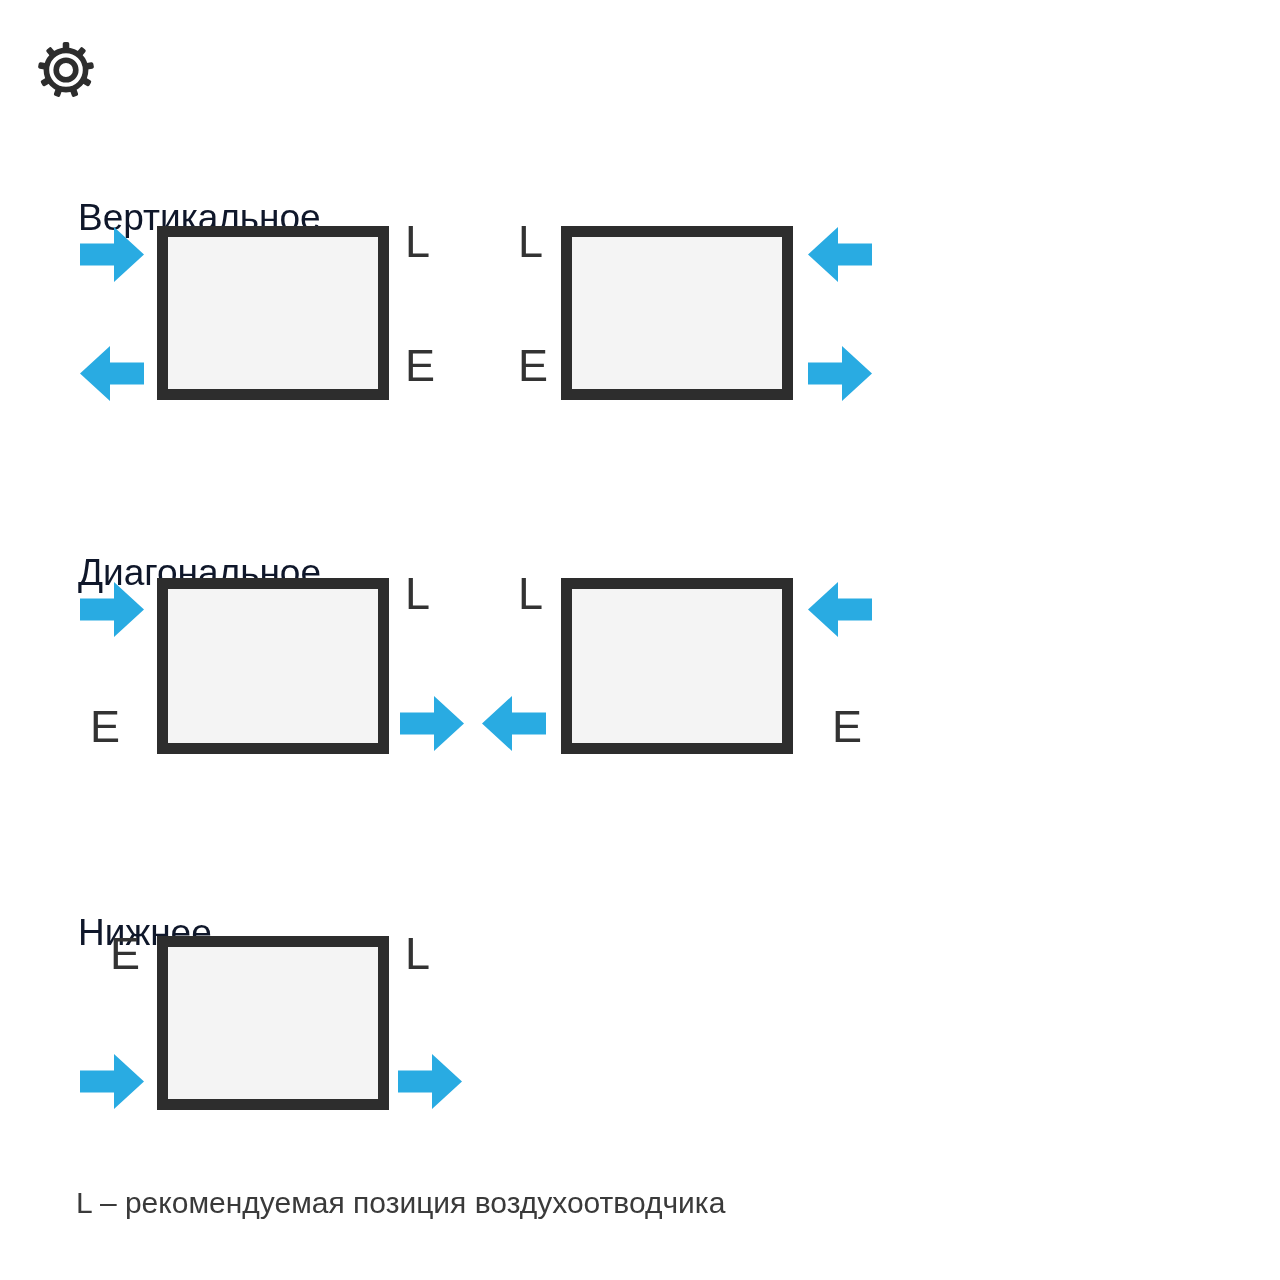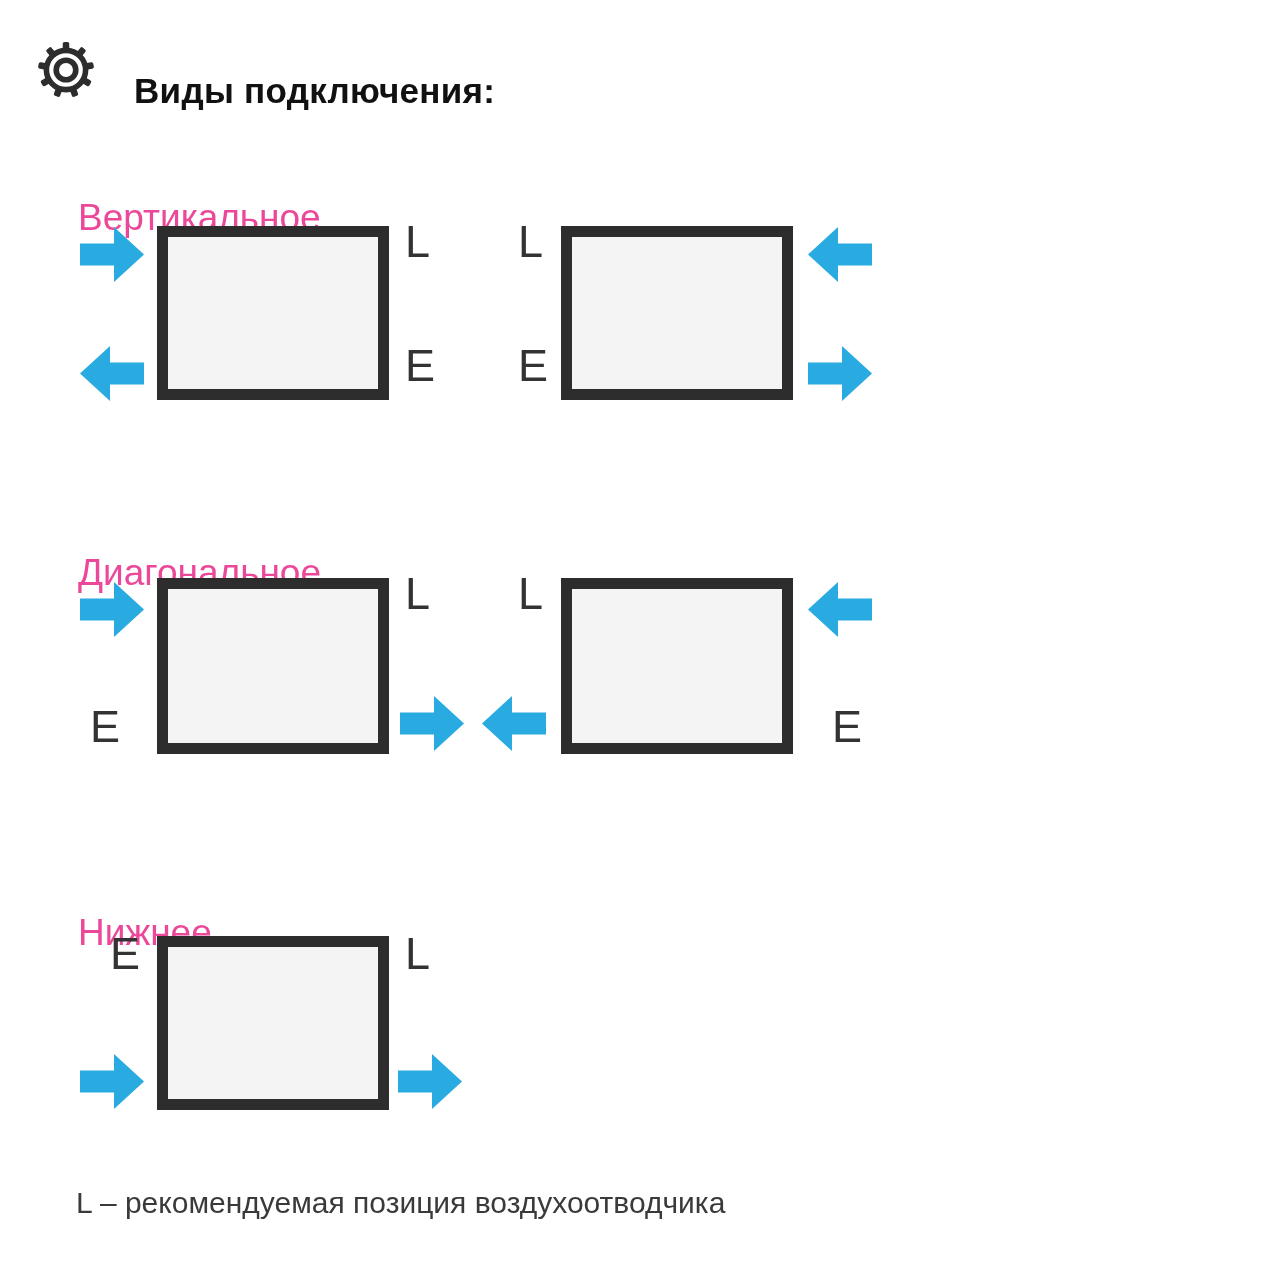--- a/index.html
+++ b/index.html
@@ -19,21 +19,21 @@
     position: absolute; left: 134px; top: 47px;
     font-size: 35px; line-height: 42px; font-weight: 700;
     color: var(--title-black, #111); letter-spacing: 0.3px;
     white-space: nowrap;
   }
 
   
   .section-title {
     position: absolute; left: 78px;
     font-size: 37px; line-height: 44px; font-weight: 400;
-    color: #ec4899; white-space: nowrap;
+    color: #0f172a; white-space: nowrap;
   }
 
   
   .diagram { position: absolute; }
   .radiator {
     position: absolute; box-sizing: border-box;
     width: 232px;
     border: 11px solid var(--outline-dark, #2d2d2d);
     background: var(--radiator-fill, #f4f4f4);
   }
@@ -69,21 +69,20 @@
         <rect x="26.5" y="0" width="7" height="14" rx="2" transform="rotate(160 30 30)"></rect>
         <rect x="26.5" y="0" width="7" height="14" rx="2" transform="rotate(200 30 30)"></rect>
         <rect x="26.5" y="0" width="7" height="14" rx="2" transform="rotate(240 30 30)"></rect>
         <rect x="26.5" y="0" width="7" height="14" rx="2" transform="rotate(280 30 30)"></rect>
         <rect x="26.5" y="0" width="7" height="14" rx="2" transform="rotate(320 30 30)"></rect>
       </g>
       <circle cx="30" cy="30" r="21" fill="#ffffff" stroke="#2d2d2d" stroke-width="6"></circle>
       <circle cx="30" cy="30" r="10.5" fill="#ffffff" stroke="#2d2d2d" stroke-width="6"></circle>
     </svg>
   </span>
-  <h1 class="header-title">Виды подключения:</h1>
 
   <h2 class="section-title" style="top:165px;">Вертикальное</h2>
 
   <div class="diagram" style="left:80px; top:220px; width:360px; height:190px;">
     <span class="arrow right" style="left:0; top:7px;">
       <svg viewBox="0 0 64 55">
           <polygon points="0,16.5 34,16.5 34,0 64,27.5 34,55 34,38.5 0,38.5"></polygon>
         </svg>
     </span>
     <span class="arrow left" style="left:0; top:126px;">

